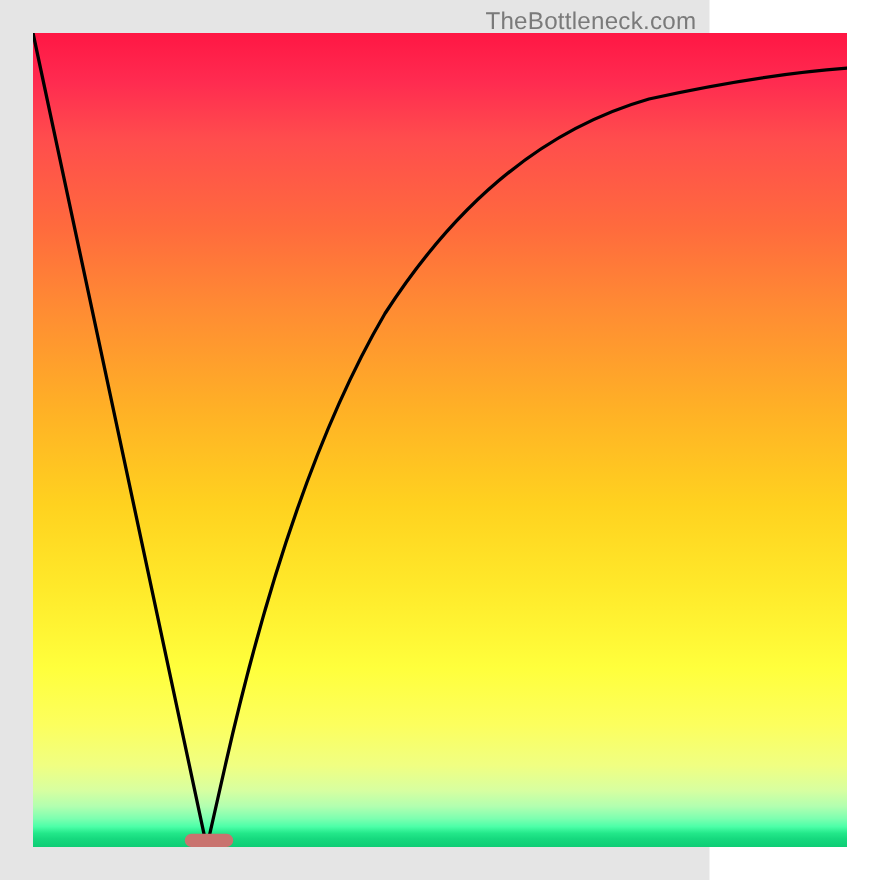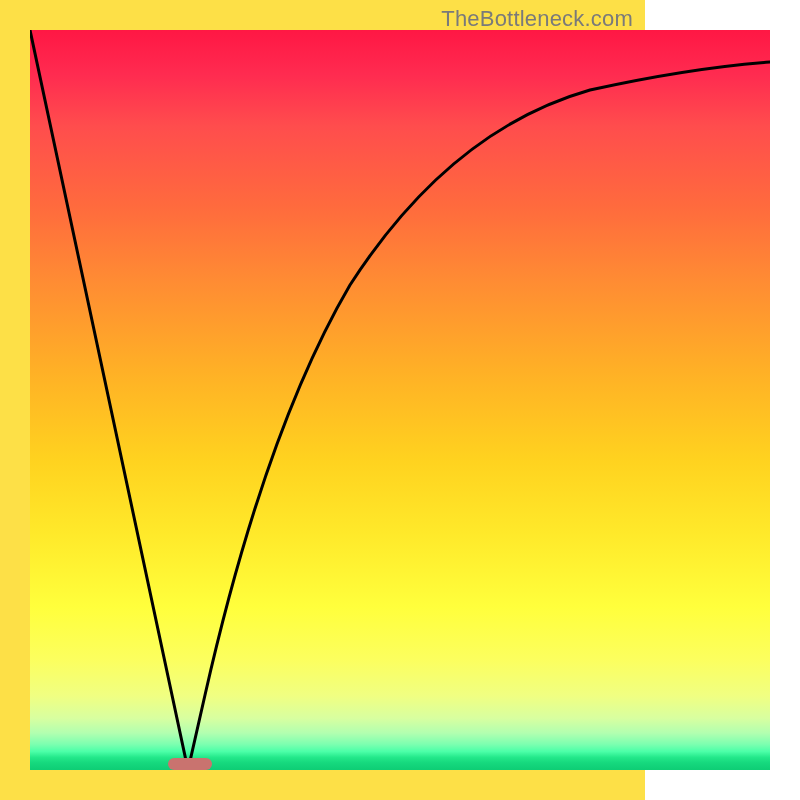--- a/index.html
+++ b/index.html
@@ -6,21 +6,21 @@
     margin: 0;
     padding: 0;
     width: 800px;
     height: 800px;
     overflow: hidden;
     font-family: Arial, sans-serif;
   }
   .frame {
     width: 645px;
     height: 800px;
-    background: #fde047;
+    background: #e5e5e5;
     position: relative;
   }
   .plot-area {
     position: absolute;
     left: 30px;
     top: 30px;
     width: 740px;
     height: 740px;
     overflow: hidden;
   }

